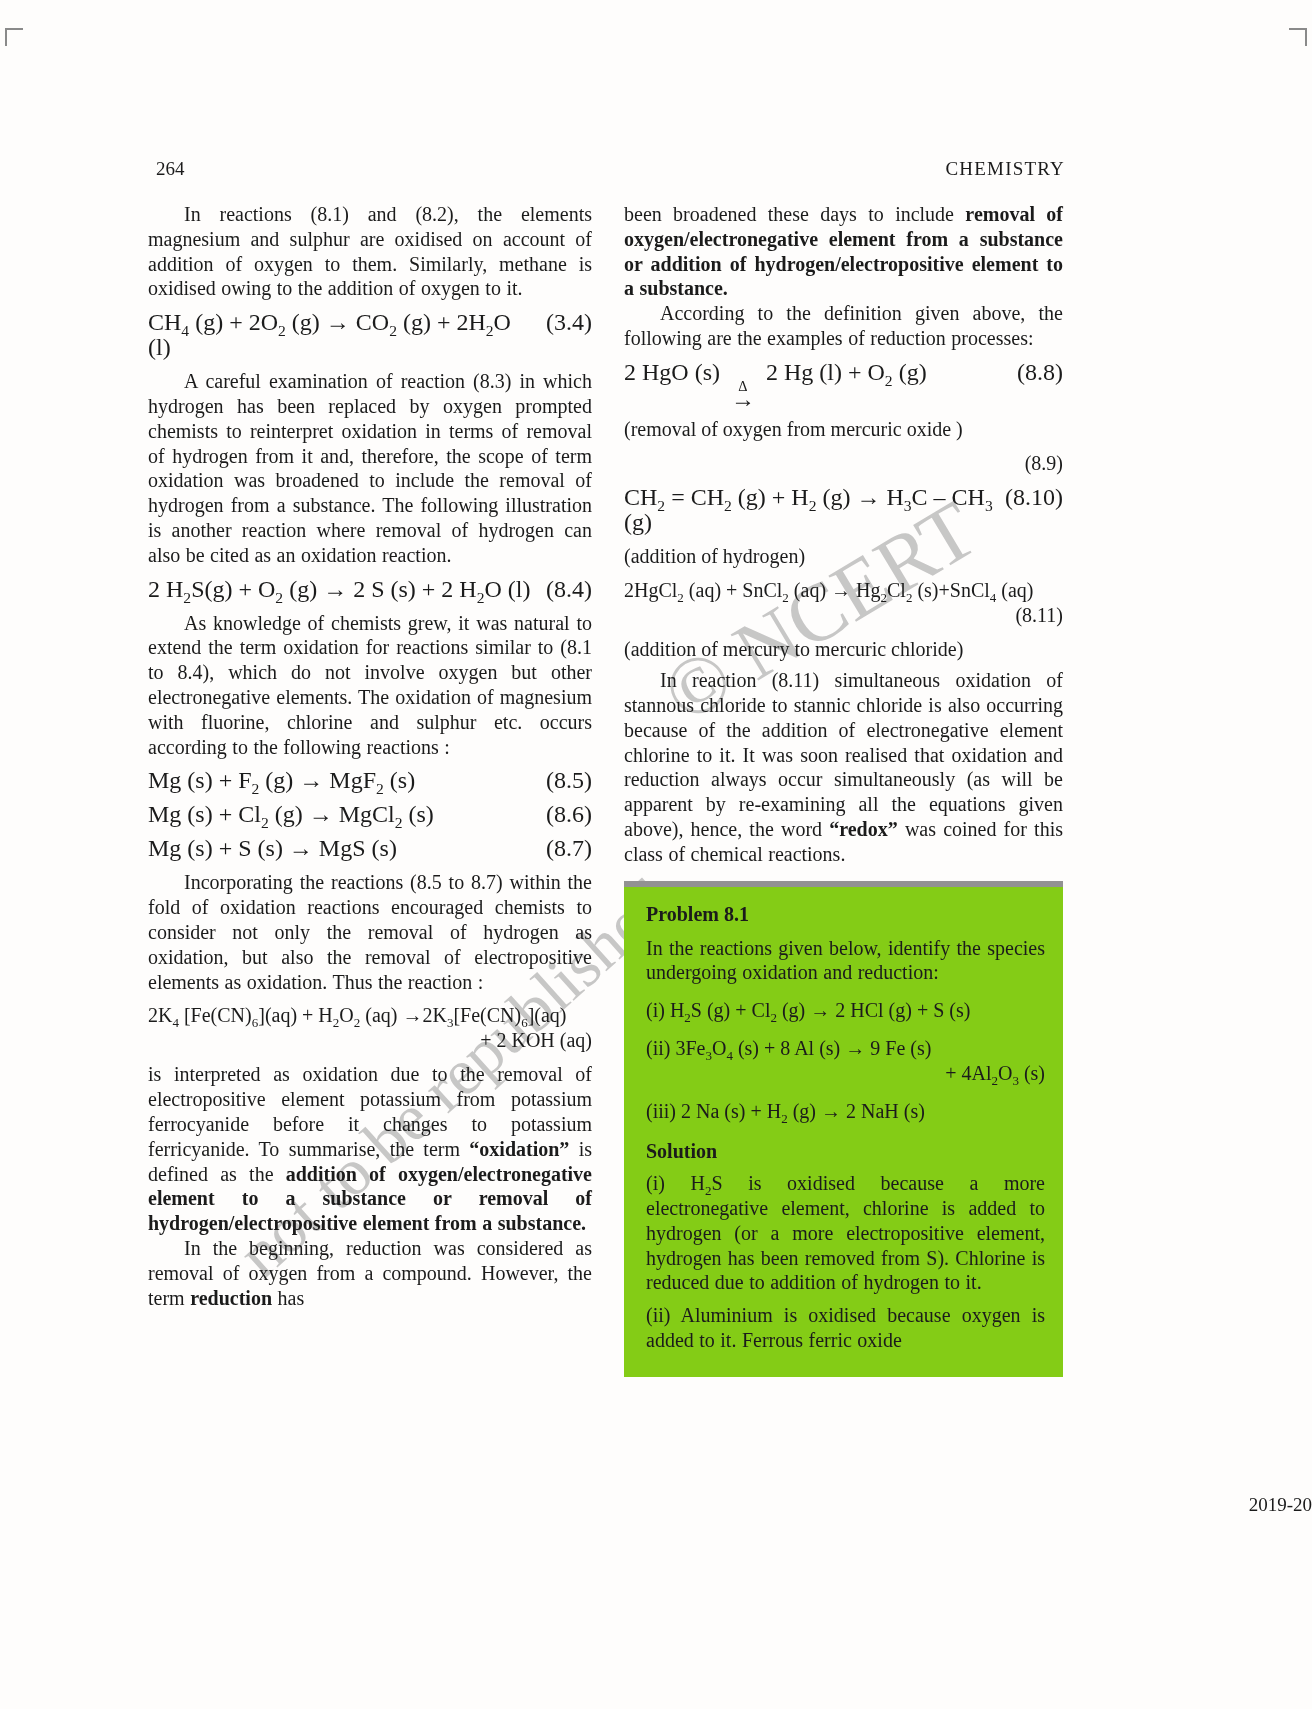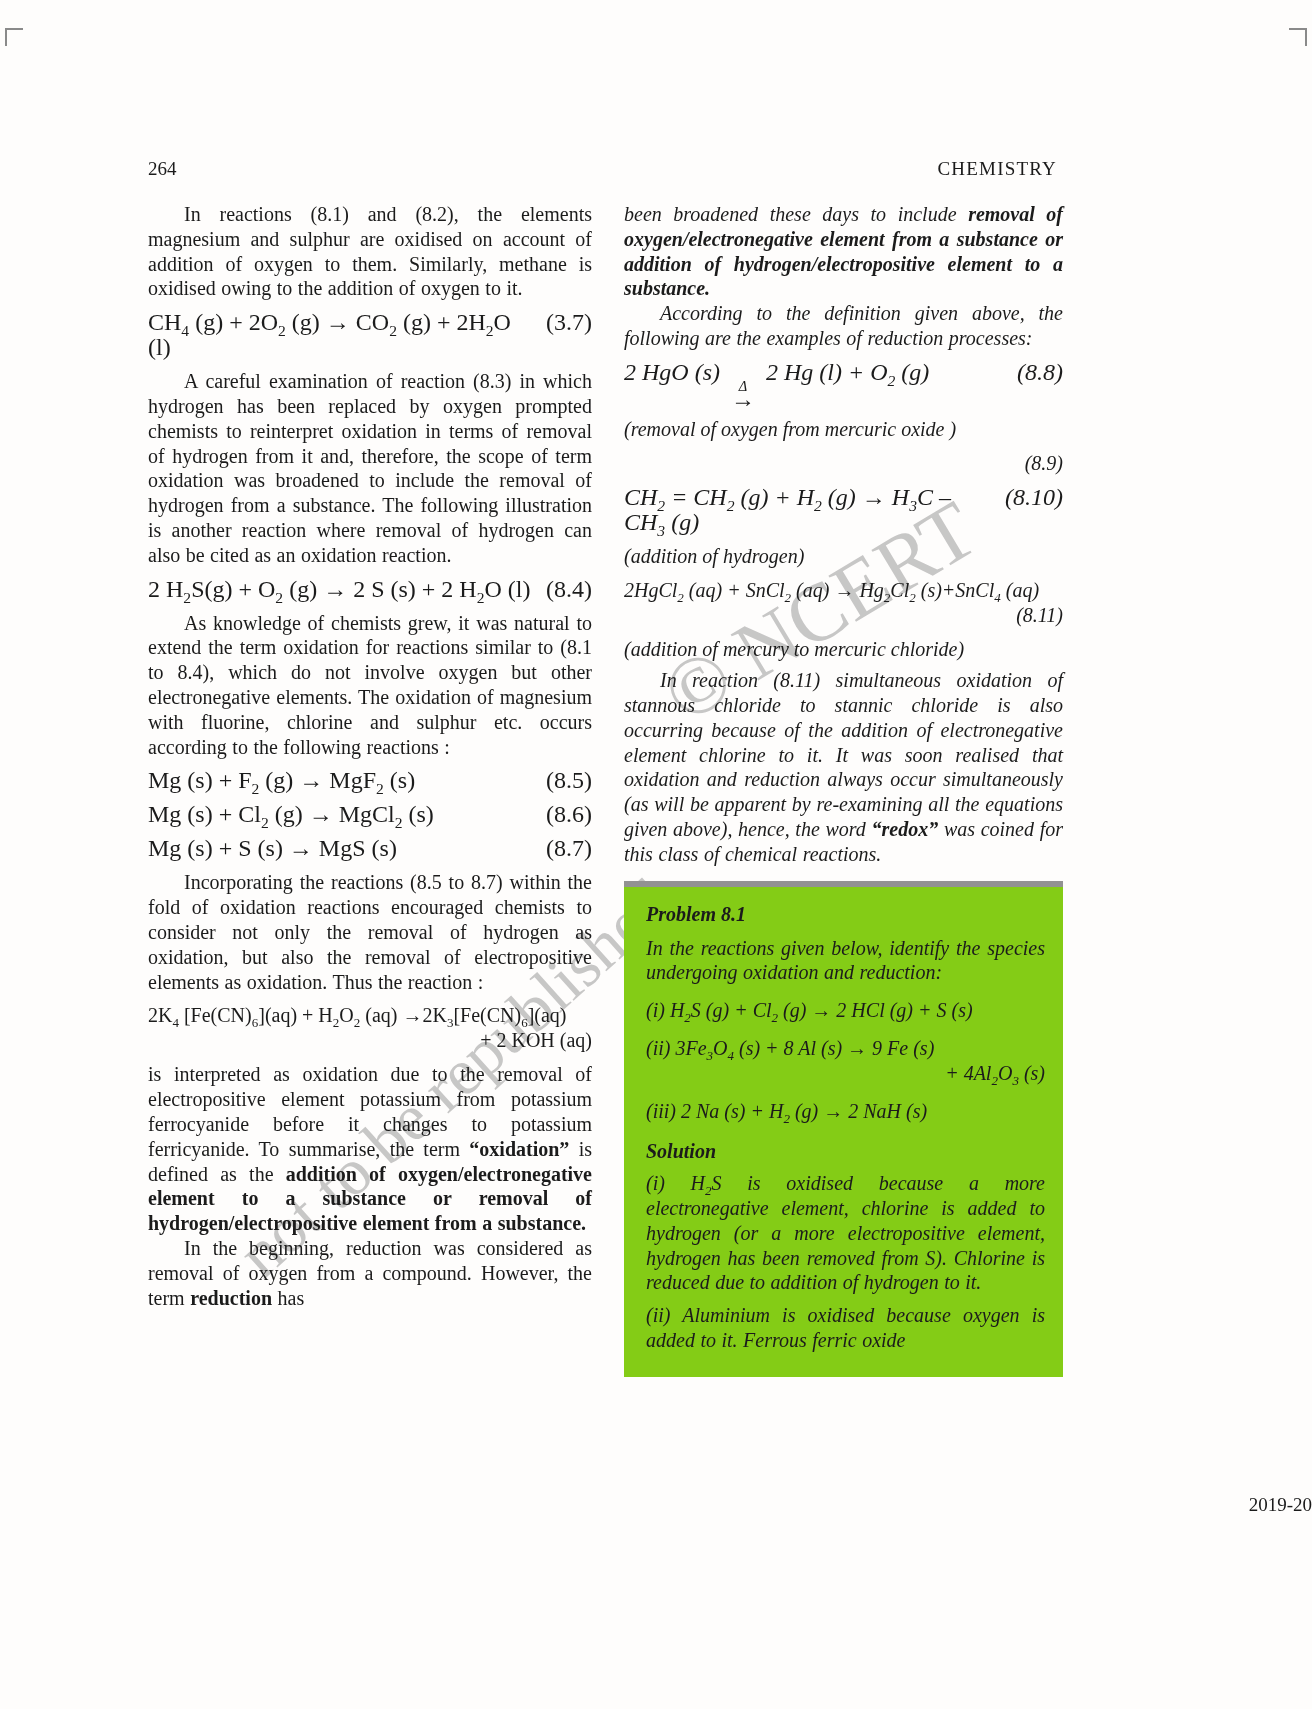--- a/index.html
+++ b/index.html
@@ -16,32 +16,32 @@
 
   
   .watermark {
     position:absolute; white-space:nowrap; pointer-events:none;
     color:rgba(95,95,95,0.34); z-index:0; font-weight:400;
   }
   .wm1 { left:820px; top:612px; font-size:82px; transform:translate(-50%,-50%) rotate(-31deg); }
   .wm2 { left:455px; top:1078px; font-size:66px; transform:translate(-50%,-50%) rotate(-42deg); }
 
   .page-header {
-    position:absolute; top:158px; left:148px; width:909px;
+    position:absolute; top:158px; left:156px; width:909px;
     display:flex; justify-content:space-between; align-items:flex-start;
     font-size:19px; z-index:1;
   }
   .running-head { letter-spacing:1.2px; }
 
   .columns {
     position:absolute; top:202px; left:148px; width:915px;
     display:flex; gap:32px; z-index:1;
   }
   .col-left { width:445px; }
-  .col-right { width:440px;font-style:italic; }
+  .col-right { width:440px; }
 
   .para {
     margin:0; text-align:justify; font-size:20px; line-height:24.8px;
     word-spacing:0.5px;
   }
   .indent { text-indent:36px; }
 
   .eq {
     font-size:24px; line-height:25px; margin:9px 0;
     display:flex; justify-content:space-between; align-items:baseline;
@@ -89,21 +89,21 @@
     <span class="running-head">CHEMISTRY</span>
   </header>
 
   <main class="columns">
 
     <section class="col col-left">
       <p class="para indent">In reactions (8.1) and (8.2), the elements magnesium and sulphur are oxidised on account of addition of oxygen to them. Similarly,  methane is oxidised owing to the addition of oxygen to it.</p>
 
       <div class="eq">
         <span class="eq-body">CH<sub>4</sub> (g) + 2O<sub>2</sub> (g) → CO<sub>2</sub> (g) + 2H<sub>2</sub>O (l)</span>
-        <span class="eq-num">(3.7)</span>
+        <span class="eq-num">(3.4)</span>
       </div>
 
       <p class="para indent">A careful examination of reaction (8.3) in which hydrogen has been replaced by oxygen prompted chemists to reinterpret oxidation in terms of removal of hydrogen from it and, therefore, the scope of term oxidation was broadened to include the removal of hydrogen from a substance. The following illustration is another reaction where removal of hydrogen can also be cited as an oxidation reaction.</p>
 
       <div class="eq">
         <span class="eq-body">2 H<sub>2</sub>S(g) + O<sub>2</sub> (g) → 2 S (s) + 2 H<sub>2</sub>O (l)</span>
         <span class="eq-num">(8.4)</span>
       </div>
 
       <p class="para indent">As knowledge of chemists grew, it was natural to extend the term oxidation for reactions similar to (8.1 to 8.4), which do not involve oxygen but other electronegative elements. The oxidation of magnesium with fluorine, chlorine and sulphur etc. occurs according to the following reactions :</p>

